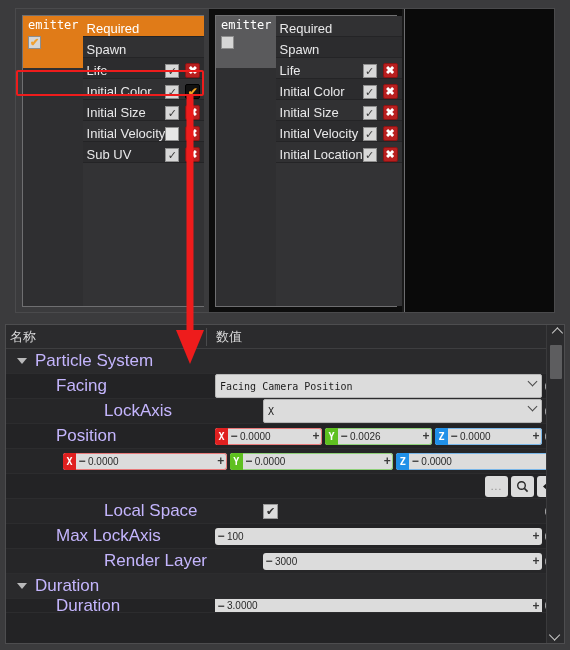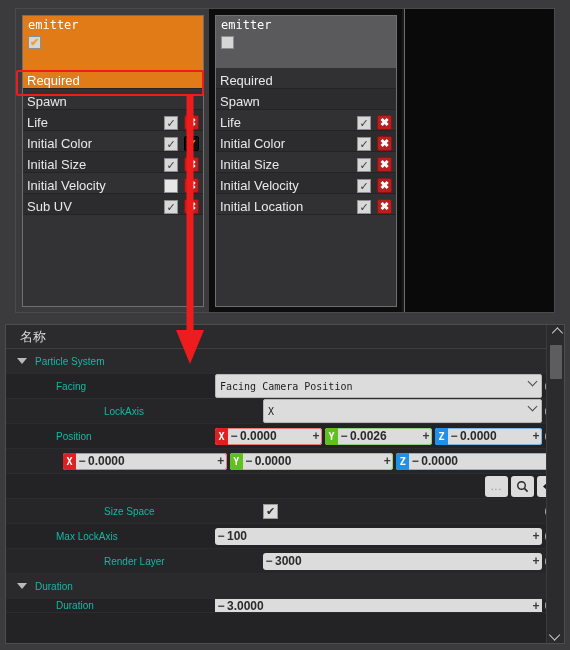--- a/index.html
+++ b/index.html
@@ -38,21 +38,21 @@
     background: #0a0a0a;
     border-left: 1px solid #6d6d6f;
     margin-left: 2px;
   }
 
   .emitter-box {
     border: 1px solid #6f6f71;
     height: 292px;
     background: #2f2f31;
     display: flex;
-    flex-direction: column;
+    flex-direction: row;
   }
 
   .emitter-head {
     height: 52px;
     position: relative;
     flex: 0 0 auto;
     padding: 2px 4px;
   }
   .emitter-head.selected { background: #e07b18; }
   .emitter-head.plain { background: #5a5a5c; }
@@ -167,21 +167,21 @@
   .prop-header {
     height: 24px;
     background: #2b2b2d;
     border-bottom: 1px solid #3e3e40;
     display: flex;
     align-items: center;
     position: relative;
   }
   .prop-header .h-name {
     width: 200px;
-    padding-left: 14px;
+    padding-left: 4px;
     font-size: 13px;
     color: #dadadb;
   }
   .prop-header .h-value {
     flex: 1;
     padding-left: 9px;
     font-size: 13px;
     color: #dadadb;
     border-left: 1px solid #4a4a4c;
   }
@@ -194,22 +194,22 @@
     align-items: center;
     border-bottom: 1px solid #2c2c2e;
     position: relative;
   }
   .prow.group { background: #2a2a2c; }
   .prow.odd { background: #232325; }
   .prow.even { background: #262628; padding-left: 48px; }
 
   .pname {
     width: 200px;
-    font-size: 10px;
-    color: #14b8a6;
+    font-size: 17px;
+    color: #c4b5fd;
     padding-left: 11px;
     white-space: nowrap;
     display: flex;
     align-items: center;
   }
   .pname.child { padding-left: 50px; }
 
   .tri {
     width: 0; height: 0;
     border-left: 5px solid transparent;
@@ -276,21 +276,21 @@
     flex: 0 0 auto;
   }
   .spin .axis.x { background: #e02020; }
   .spin .axis.y { background: #5fc020; }
   .spin .axis.z { background: #2090e8; }
   .spin .minus {
     width: 12px; text-align: center;
     font-size: 12px; font-weight: bold; color: #3a3a3a;
     flex: 0 0 auto;
   }
-  .spin .num { flex: 1; font-size: 12px; color: #2a2a2a; overflow: hidden; font-weight: bold; }
+  .spin .num { flex: 1; font-size: 10px; color: #2a2a2a; overflow: hidden; }
   .spin .plus {
     width: 12px; text-align: center;
     font-size: 12px; font-weight: bold; color: #3a3a3a;
     flex: 0 0 auto;
   }
   .spin.x-outline { box-shadow: inset 0 0 0 1px #e87a7a; }
   .spin.y-outline { box-shadow: inset 0 0 0 1px #8fd07a; }
   .spin.z-outline { box-shadow: inset 0 0 0 1px #79b6e8; }
 
   
@@ -464,20 +464,21 @@
     <line x1="20" y1="0" x2="20" y2="240" stroke="#ee1c1c" stroke-width="7"></line>
     <polygon points="20,268 6,234 34,234" fill="#ee1c1c"></polygon>
   </svg>
 </div>
 
 <div class="prop-panel">
   <div class="prop-inner">
 
     <div class="prop-header">
       <div class="h-name">名称</div>
+      <div class="h-value">数值</div>
     </div>
 
     <div class="prop-rows">
 
       <div class="prow group">
         <div class="pname">
           <span class="tri"></span>
           <span>Particle System</span>
         </div>
       </div>
@@ -565,21 +566,21 @@
             <div class="mat-btn">
               <svg width="14" height="13" viewBox="0 0 14 13">
                 <polygon points="1,6.5 6.5,1.5 6.5,4.5 13,4.5 13,8.5 6.5,8.5 6.5,11.5" fill="#1a1a1a"></polygon>
               </svg>
             </div>
           </div>
         </div>
       </div>
 
       <div class="prow even">
-        <div class="pname child">Size Space</div>
+        <div class="pname child">Local Space</div>
         <div class="pvalue">
           <div class="p-check">✔</div>
           <div class="rbtn" style="margin-left:auto">R</div>
         </div>
       </div>
 
       <div class="prow odd">
         <div class="pname child">Max LockAxis</div>
         <div class="pvalue">
           <div class="spin">

